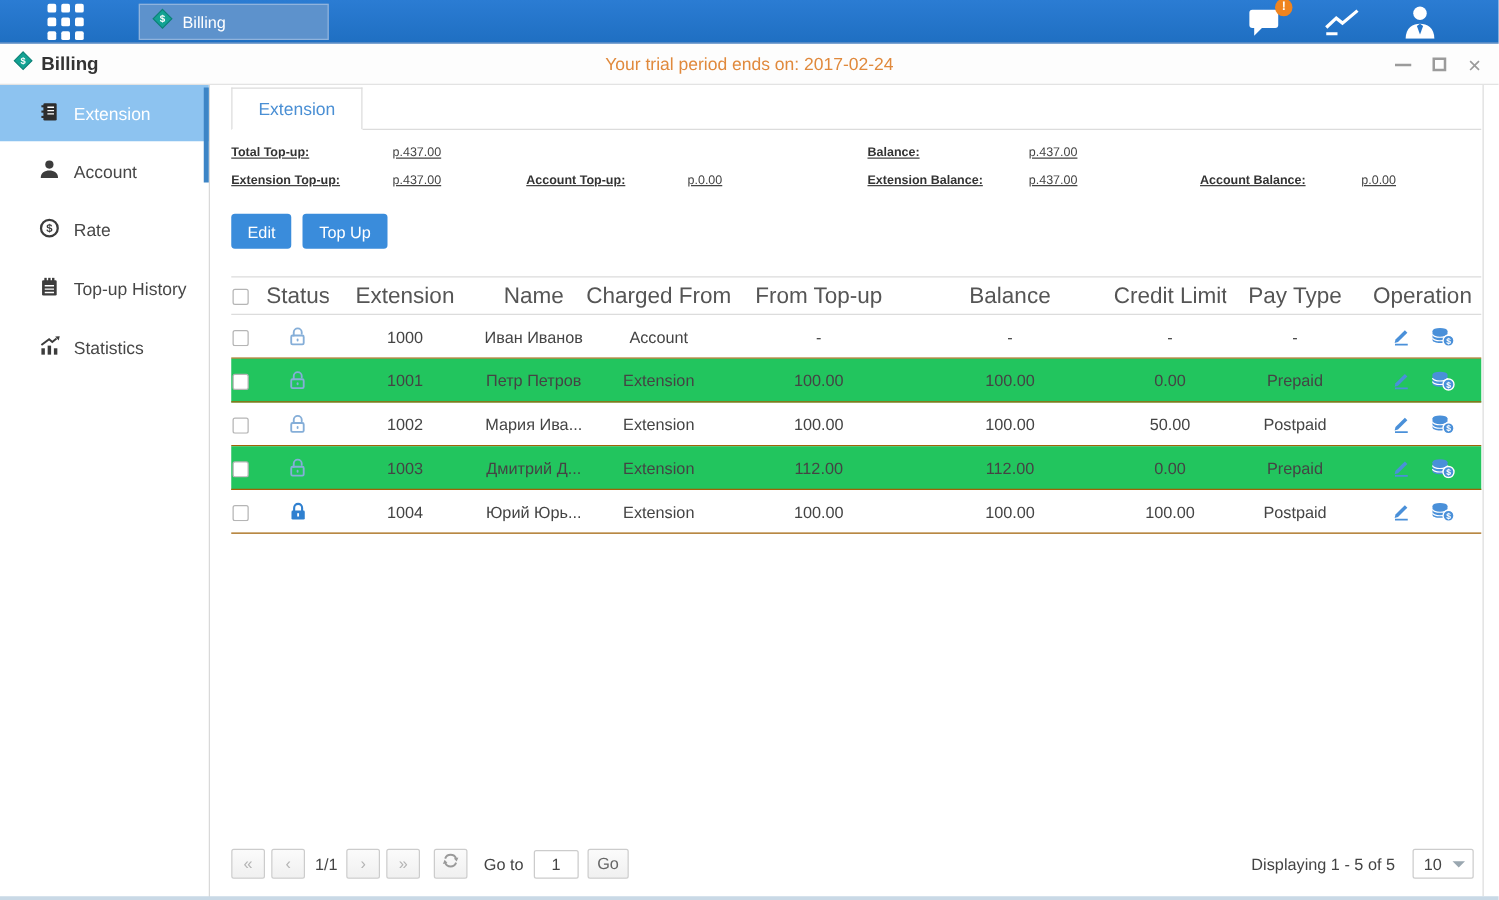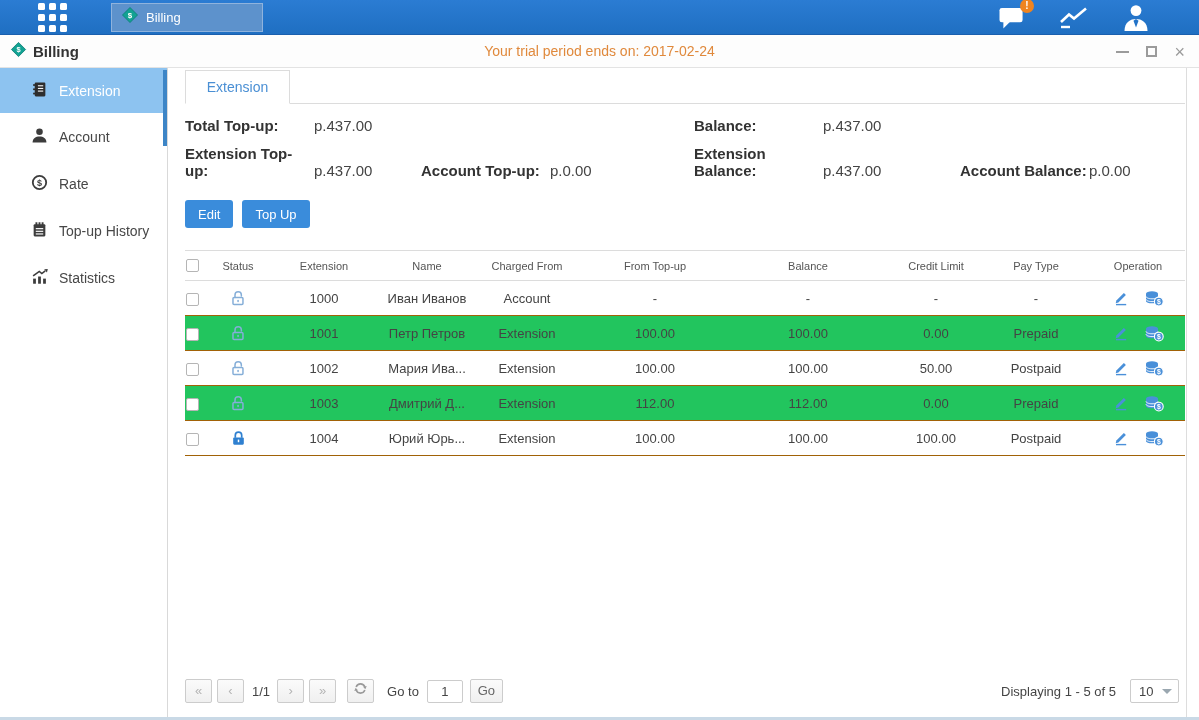--- a/index.html
+++ b/index.html
@@ -42,34 +42,34 @@
   .main { flex:1; padding:2px 14px 0 17px; display:flex; flex-direction:column; position:relative; }
 
   
   .tabstrip { border-bottom:1px solid #dcdcdc; display:flex; height:34px; }
   .tab { width:105px; text-align:center; line-height:32px; font-size:14px; color:#4a8fd4;
          background:#fff; border:1px solid #dcdcdc; border-bottom:1px solid #fff;
          margin-bottom:-1px; cursor:pointer; }
 
   
   .summary { margin-top:13px; display:grid; grid-template-columns:236px 273px 266px 1fr; grid-row-gap:11px; }
-  .pair { display:flex; font-size:15px; color:#444; align-items:flex-end; }
+  .pair { display:flex; font-size:10px; color:#444; align-items:flex-end;text-decoration:underline; }
   .pair .lbl { width:129px; font-weight:bold; color:#333; }
 
   
   .toolbar { margin-top:21px; display:flex; gap:9px; }
   .btn-blue { background:#3a8cdb; color:#fff; font-size:13px; border:none; border-radius:3px;
               height:28px; padding:0 13px; cursor:pointer; }
 
   
   .table { margin-top:22px; }
   .thead, .trow { display:grid; grid-template-columns:28px 50px 122px 84px 116px 140px 166px 90px 110px 94px;
                   align-items:center; }
   .thead { height:31px; border-top:1px solid #dcdcdc; border-bottom:1px solid #dcdcdc;
-           font-size:11px; color:#555; }
+           font-size:18px; color:#555; }
   .trow { height:35px; font-size:13px; color:#444; border-bottom:1px solid #a16207; }
   .trow.alt { background:#22c55e; }
   .td, .th { text-align:center; overflow:hidden; white-space:nowrap; }
   .c-check { text-align:left; padding-left:1px; }
   .checkbox { display:inline-block; width:13px; height:13px; border:1px solid #b5b5b5;
               border-radius:2px; background:#fff; vertical-align:middle; cursor:pointer; }
   .c-status svg { vertical-align:middle; }
   .opicon { display:inline-block; margin:0 8px; cursor:pointer; }
   .opicon svg { vertical-align:middle; }
 

